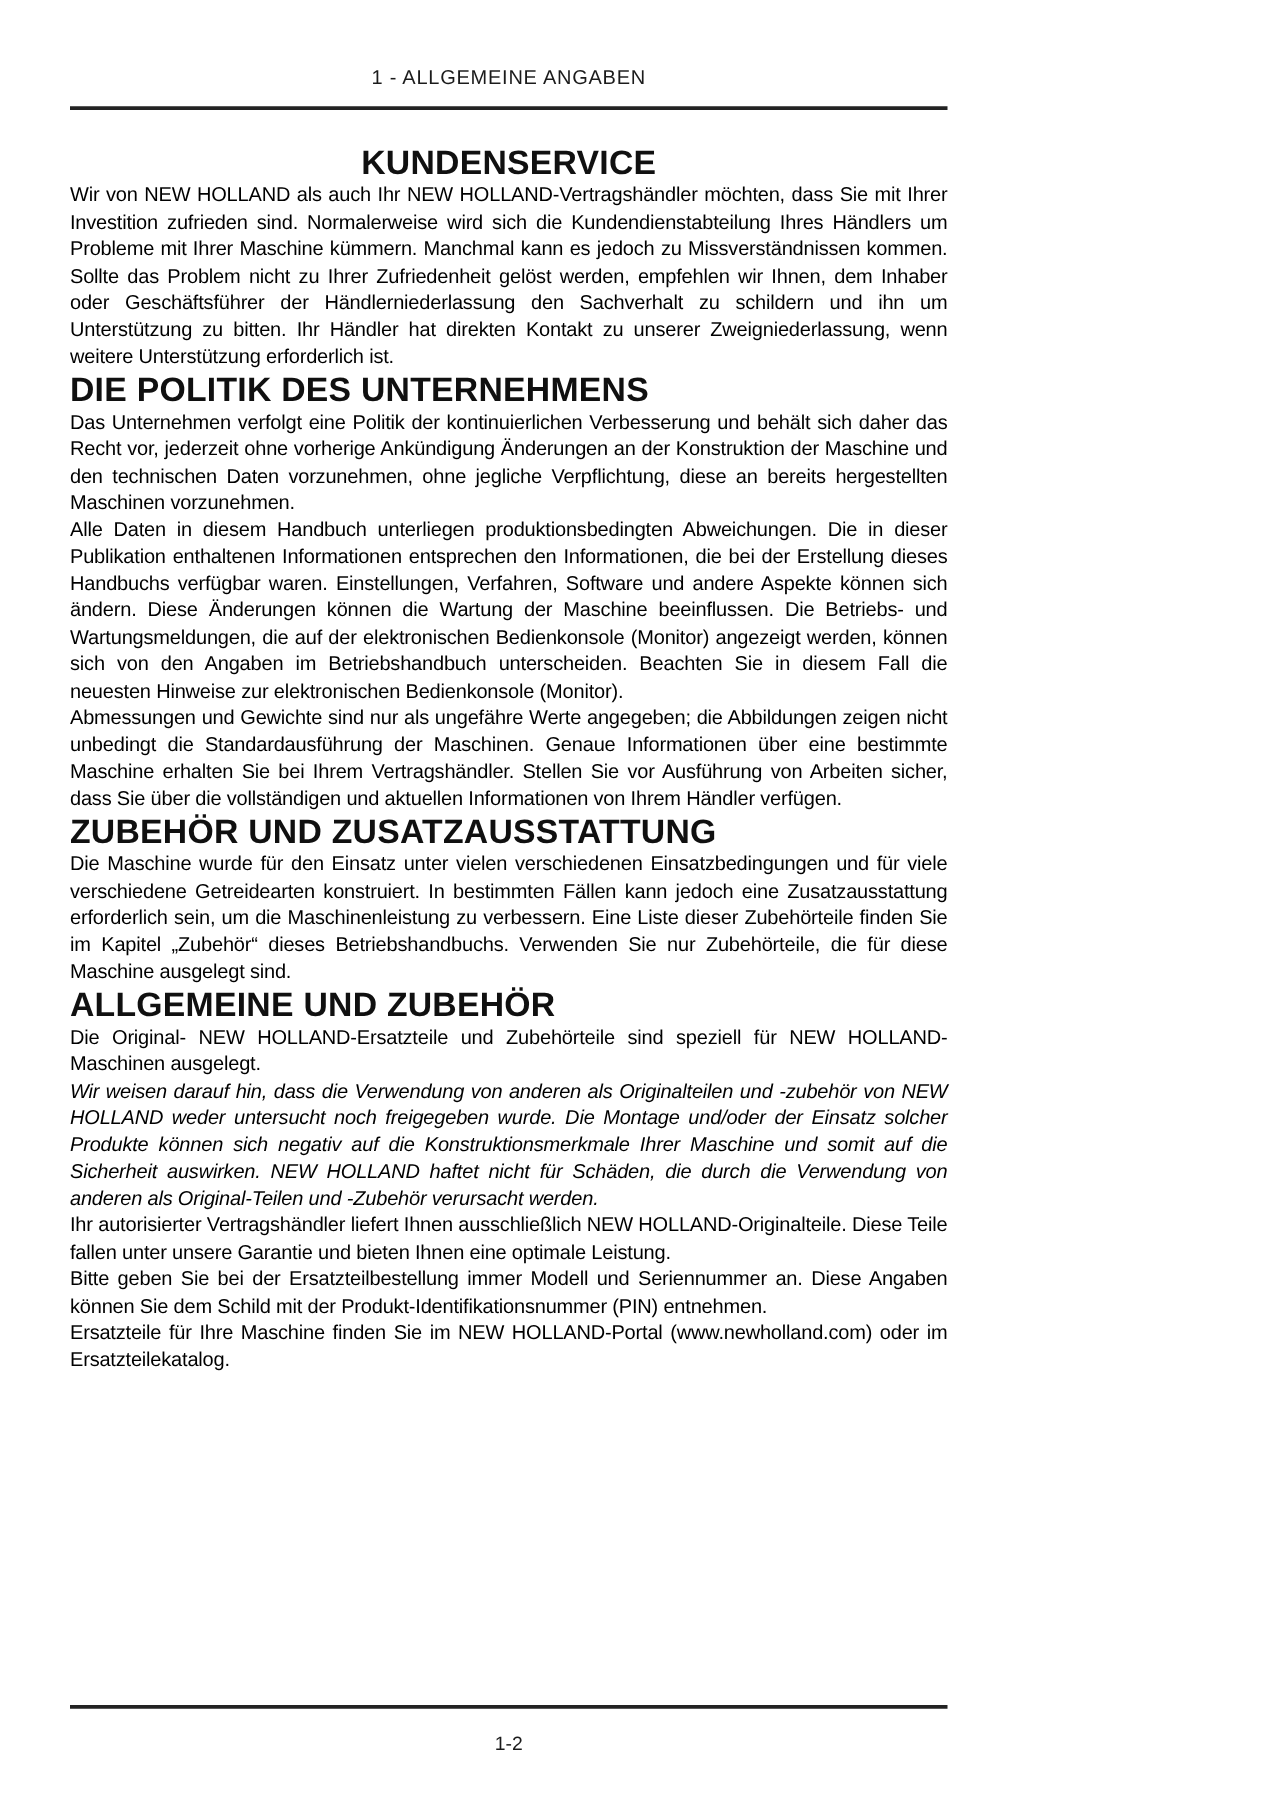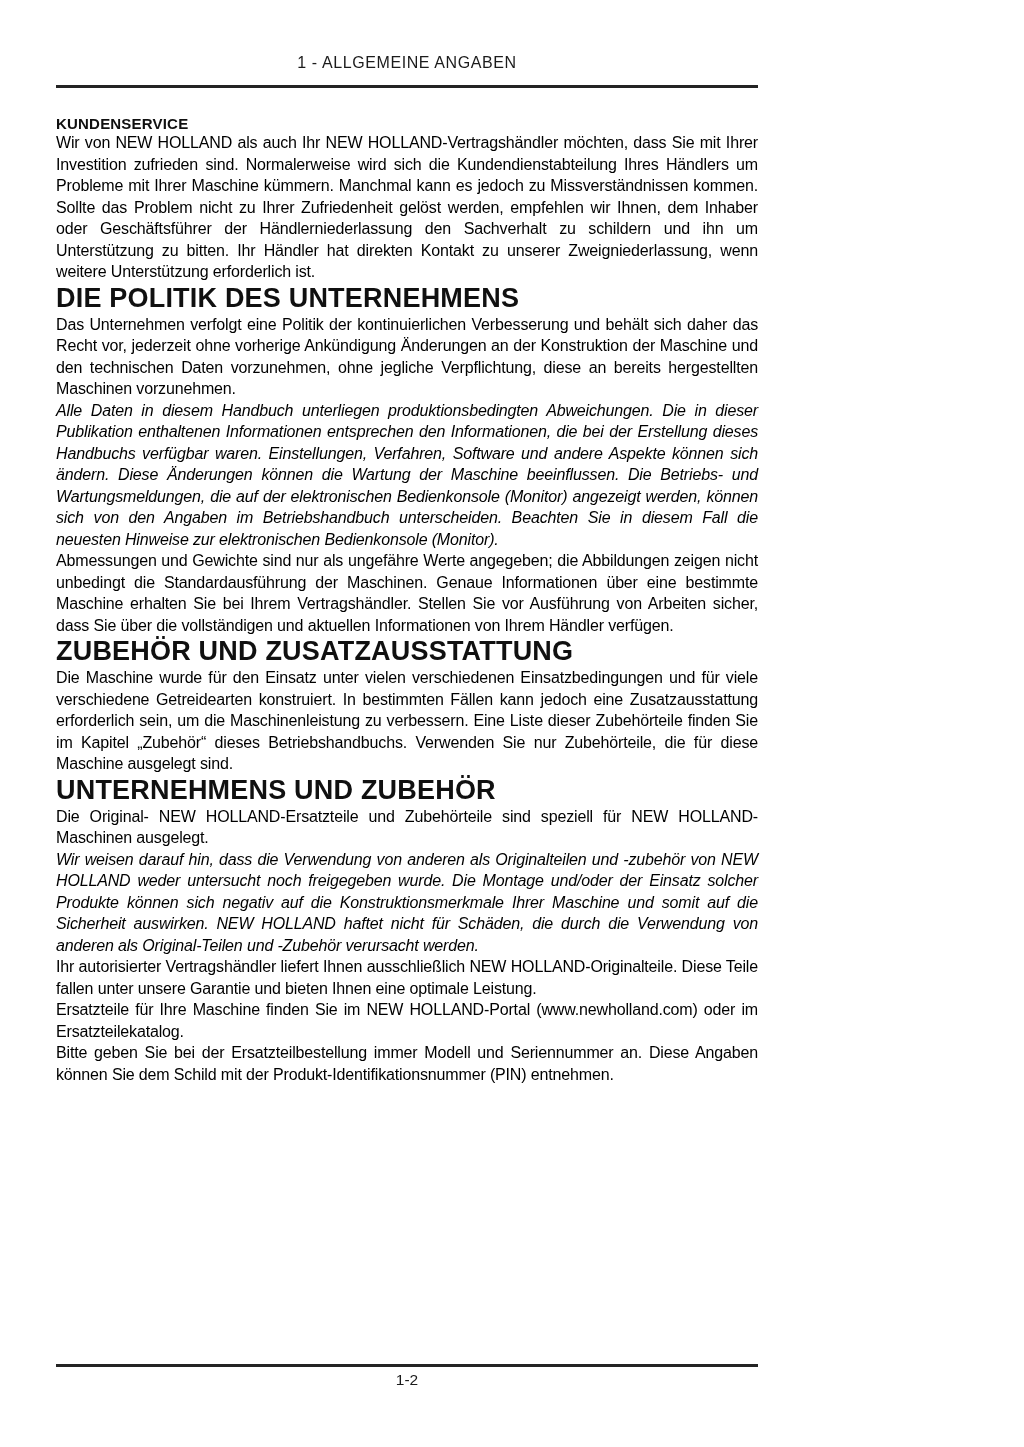--- a/index.html
+++ b/index.html
@@ -25,67 +25,68 @@
     letter-spacing: 0.6px;
     color: #1b1b1b;
     margin: 0;
   }
   .rule {
     height: 3px;
     background: #232323;
     margin-top: 13px;
   }
   h1.sec {
-    font-size: 15px;
+    font-size: 27px;
     font-weight: bold;
     letter-spacing: 0.2px;
     margin: 0;
     margin-top: 27px;
     color: #101010;
+    text-align: center;
   }
   h2.sec {
     font-size: 27px;
     font-weight: bold;
     letter-spacing: 0.2px;
     margin: 0;
     color: #101010;
   }
   p.body {
     font-size: 16px;
     line-height: 21.5px;
     letter-spacing: -0.15px;
     text-align: justify;
     margin: 0;
     color: #000000;
   }
   
   .p-kundenservice   { margin-top: 15px; }
   .h-politik         { margin-top: 31px; }
   .p-politik-1       { margin-top: 17px; }
-  .p-politik-2       { margin-top: 37px; font-style: italic; }
+  .p-politik-2       { margin-top: 37px; }
   .p-politik-3       { margin-top: 0; }
   .h-zubehoer        { margin-top: 29px; }
   .p-zubehoer-1      { margin-top: 17px; }
   .h-ersatzteile     { margin-top: 23px; }
   .p-ersatzteile-1   { margin-top: 17px; }
   .p-ersatzteile-2   { margin-top: 37px; font-style: italic; }
   .p-ersatzteile-3   { margin-top: 33px; }
   .p-ersatzteile-4   { margin-top: 37px; }
   .p-ersatzteile-5   { margin-top: 35px; }
   .footer {
     position: absolute;
     left: 56px;
     right: 74px;
     top: 1364px;
   }
   .footer .rule { margin-top: 0; }
   .page-number {
     text-align: center;
     font-size: 15.5px;
-    margin-top: 4px;
+    margin-top: 20px;
     color: #1b1b1b;
   }
 </style>
 </head>
 <body>
 
 <div class="page">
   <div class="content">
 
     <div class="page-header-title">1 - ALLGEMEINE ANGABEN</div>
@@ -96,26 +97,26 @@
     <p class="body p-kundenservice">Wir von NEW HOLLAND als auch Ihr NEW HOLLAND-Vertragshändler möchten, dass Sie mit Ihrer Investition zufrieden sind.  Normalerweise wird sich die Kundendienstabteilung Ihres Händlers um Probleme mit Ihrer Maschine kümmern. Manchmal kann es jedoch zu Missverständnissen kommen.  Sollte das Problem nicht zu Ihrer Zufriedenheit gelöst werden, empfehlen wir Ihnen, dem Inhaber oder Geschäftsführer der Händlerniederlassung den Sachverhalt zu schildern und ihn um Unterstützung zu bitten.  Ihr Händler hat direkten Kontakt zu unserer Zweigniederlassung, wenn weitere Unterstützung erforderlich ist.</p>
 
     <h2 class="sec h-politik">DIE POLITIK DES UNTERNEHMENS</h2>
     <p class="body p-politik-1">Das Unternehmen verfolgt eine Politik der kontinuierlichen Verbesserung und behält sich daher das Recht vor, jederzeit ohne vorherige Ankündigung Änderungen an der Konstruktion der Maschine und den technischen Daten vorzunehmen, ohne jegliche Verpflichtung, diese an bereits hergestellten Maschinen vorzunehmen.</p>
     <p class="body p-politik-2">Alle Daten in diesem Handbuch unterliegen produktionsbedingten Abweichungen.  Die in dieser Publikation enthaltenen Informationen entsprechen den Informationen, die bei der Erstellung dieses Handbuchs verfügbar waren.  Einstellungen, Verfahren, Software und andere Aspekte können sich ändern.  Diese Änderungen können die Wartung der Maschine beeinflussen.  Die Betriebs- und Wartungsmeldungen, die auf der elektronischen Bedienkonsole (Monitor) angezeigt werden, können sich von den Angaben im Betriebshandbuch unterscheiden.  Beachten Sie in diesem Fall die neuesten Hinweise zur elektronischen Bedienkonsole (Monitor).</p>
     <p class="body p-politik-3">Abmessungen und Gewichte sind nur als ungefähre Werte angegeben; die Abbildungen zeigen nicht unbedingt die Standardausführung der Maschinen.  Genaue Informationen über eine bestimmte Maschine erhalten Sie bei Ihrem Vertragshändler.  Stellen Sie vor Ausführung von Arbeiten sicher, dass Sie über die vollständigen und aktuellen Informationen von Ihrem Händler verfügen.</p>
 
     <h2 class="sec h-zubehoer">ZUBEHÖR UND ZUSATZAUSSTATTUNG</h2>
     <p class="body p-zubehoer-1">Die Maschine wurde für den Einsatz unter vielen verschiedenen Einsatzbedingungen und für viele verschiedene Getreidearten konstruiert.  In bestimmten Fällen kann jedoch eine Zusatzausstattung erforderlich sein, um die Maschinenleistung zu verbessern.  Eine Liste dieser Zubehörteile finden Sie im Kapitel „Zubehör“ dieses Betriebshandbuchs. Verwenden Sie nur Zubehörteile, die für diese Maschine ausgelegt sind.</p>
 
-    <h2 class="sec h-ersatzteile">UNTERNEHMENS UND ZUBEHÖR</h2>
+    <h2 class="sec h-ersatzteile">ALLGEMEINE UND ZUBEHÖR</h2>
     <p class="body p-ersatzteile-1">Die Original- NEW HOLLAND-Ersatzteile und Zubehörteile sind speziell für NEW HOLLAND-Maschinen ausgelegt.</p>
     <p class="body p-ersatzteile-2">Wir weisen darauf hin, dass die Verwendung von anderen als Originalteilen und -zubehör von NEW HOLLAND weder untersucht noch freigegeben wurde.  Die Montage und/oder der Einsatz solcher Produkte können sich negativ auf die Konstruktionsmerkmale Ihrer Maschine und somit auf die Sicherheit auswirken. NEW HOLLAND haftet nicht für Schäden, die durch die Verwendung von anderen als Original-Teilen und -Zubehör verursacht werden.</p>
     <p class="body p-ersatzteile-3">Ihr autorisierter Vertragshändler liefert Ihnen ausschließlich NEW HOLLAND-Originalteile.  Diese Teile fallen unter unsere Garantie und bieten Ihnen eine optimale Leistung.</p>
+    <p class="body p-ersatzteile-5">Bitte geben Sie bei der Ersatzteilbestellung immer Modell und Seriennummer an.  Diese Angaben können Sie dem Schild mit der Produkt-Identifikationsnummer (PIN) entnehmen.</p>
     <p class="body p-ersatzteile-4">Ersatzteile für Ihre Maschine finden Sie im NEW HOLLAND-Portal (www.newholland.com) oder im Ersatzteilekatalog.</p>
-    <p class="body p-ersatzteile-5">Bitte geben Sie bei der Ersatzteilbestellung immer Modell und Seriennummer an.  Diese Angaben können Sie dem Schild mit der Produkt-Identifikationsnummer (PIN) entnehmen.</p>
 
   </div>
 
   <div class="footer">
     <div class="rule"></div>
     <div class="page-number">1-2</div>
   </div>
 </div>
 
 </body></html>

